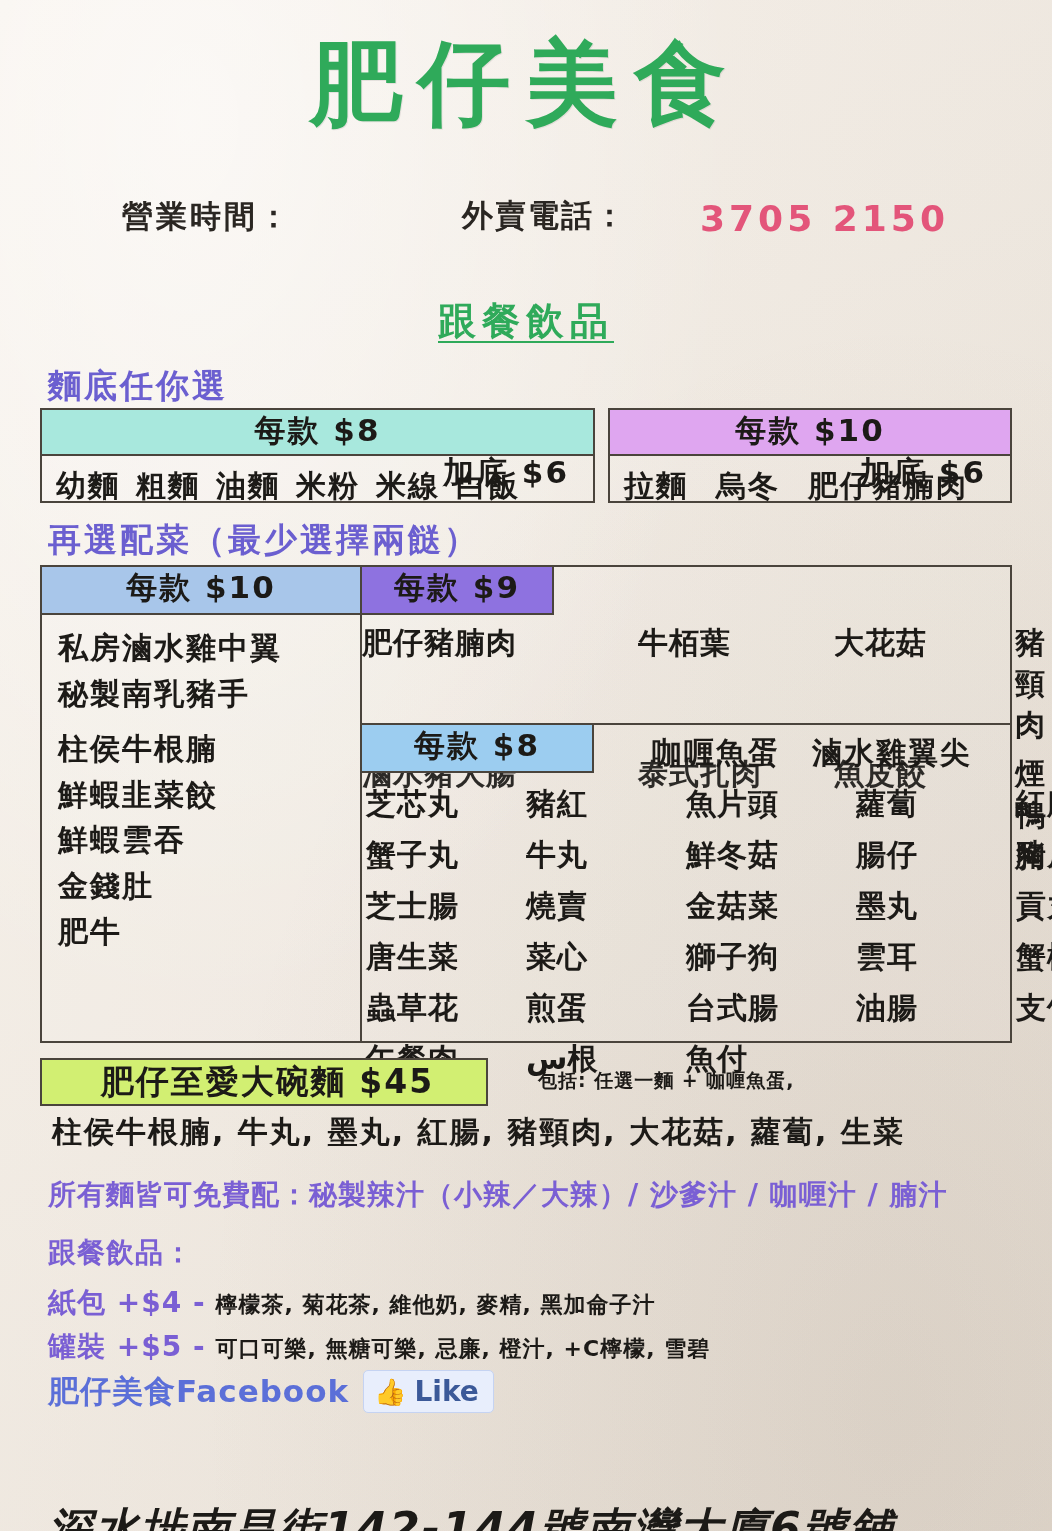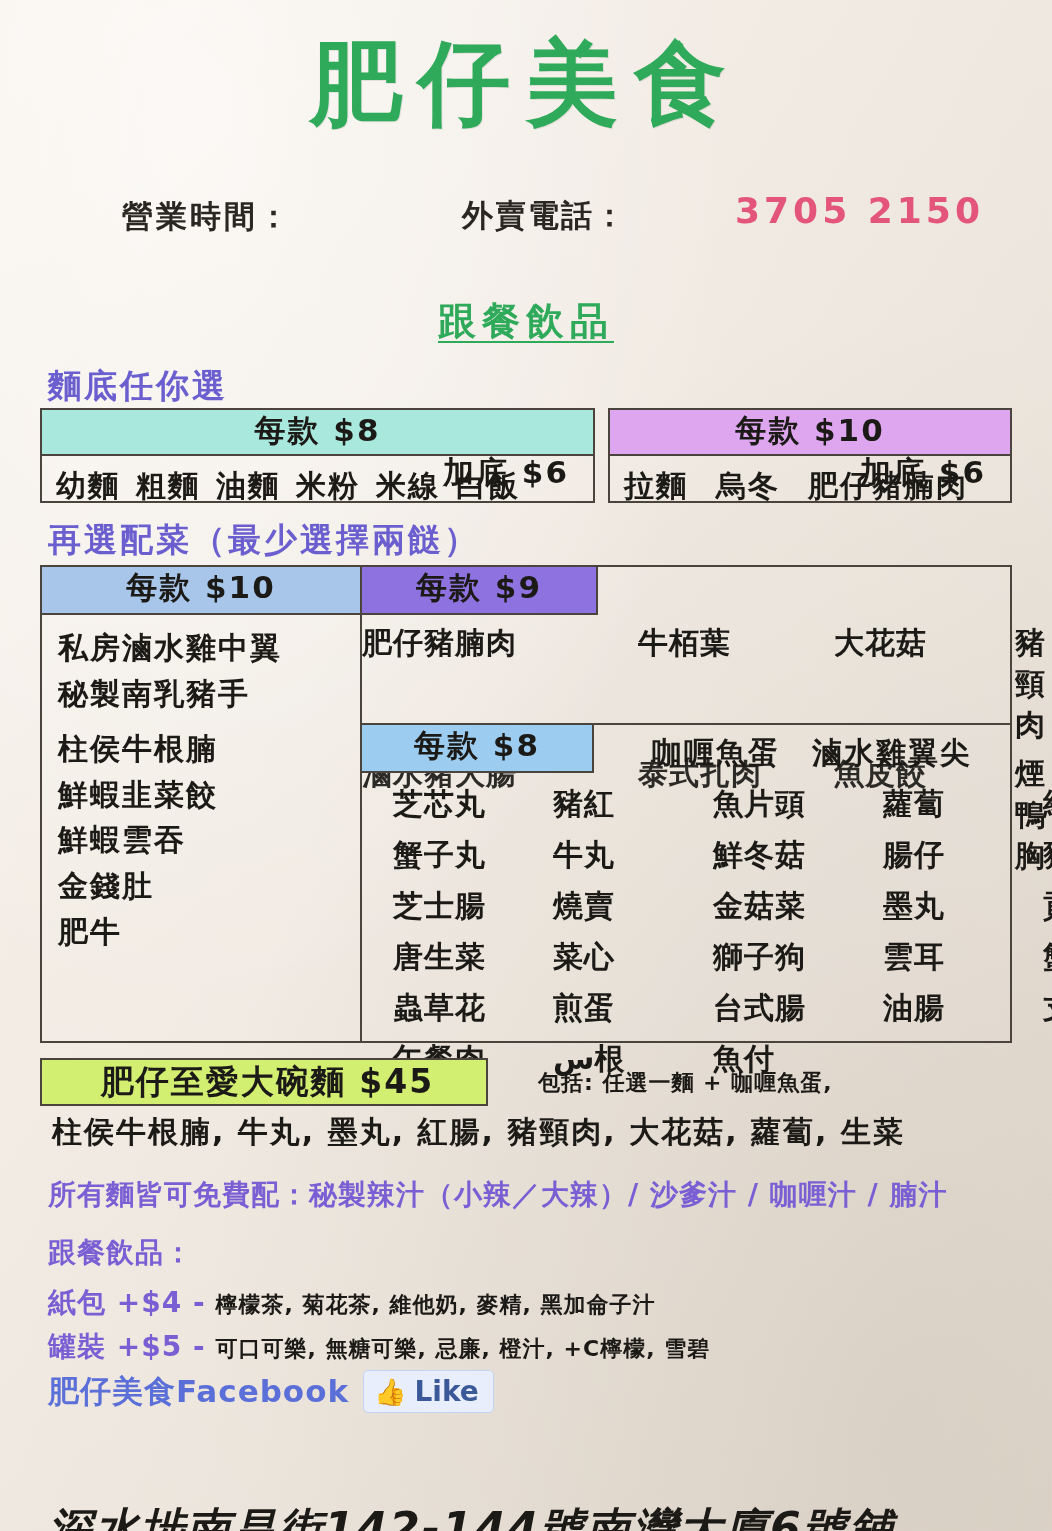--- a/index.html
+++ b/index.html
@@ -55,26 +55,25 @@
     letter-spacing: 2px;
   }
   .phone-label {
     left: 462px; top: 195px;
     font-size: 31px;
     color: #2a2622;
     font-weight: 700;
     letter-spacing: 2px;
   }
   .phone-number {
-    left: 700px; top: 190px;
+    left: 700px; top: 198px;
     font-size: 36px;
     color: #e3557a;
     font-weight: 700;
     letter-spacing: 4px;
-    margin-left: 35px;
   }
   .subtitle {
     left: 0; right: 0; top: 296px;
     text-align: center;
     font-size: 38px;
     color: #2faa5a;
     font-weight: 700;
     letter-spacing: 6px;
     text-decoration: underline;
     text-underline-offset: 7px;
@@ -138,21 +137,21 @@
     font-weight: 700;
     color: #1c1a17;
     letter-spacing: 1px;
     line-height: 1.5;
   }
   .grid-items .g {
     display: grid;
     grid-template-columns: 150px 150px 160px 150px 120px;
     column-gap: 10px;
     row-gap: 6px;
-    padding: 8px 0 6px 31px;
+    padding: 8px 0 6px 4px;
   }
   .g2 {
     display: grid;
     grid-template-columns: 270px 190px 175px 1fr;
     column-gap: 6px;
     row-gap: 6px;
     padding: 10px 0 8px 0;
     font-size: 30px;
     font-weight: 700;
     color: #1c1a17;
@@ -160,21 +159,21 @@
   }
   .side-right {
     font-size: 30px;
     font-weight: 700;
     color: #1c1a17;
     letter-spacing: 2px;
   }
 
   
   .combo-note {
-    font-size: 22px;
+    font-size: 19px;
     font-weight: 700;
     color: #1c1a17;
     letter-spacing: 1px;
   }
   .combo-items {
     left: 52px; top: 1112px;
     font-size: 30px;
     font-weight: 700;
     color: #1c1a17;
     letter-spacing: 2px;
@@ -287,21 +286,21 @@
       <div>秘製南乳豬手</div>
       <div style="margin-top:10px;">柱侯牛根腩</div>
       <div>鮮蝦韭菜餃</div>
       <div>鮮蝦雲吞</div>
       <div>金錢肚</div>
       <div>肥牛</div>
     </div>
   </div>
 
   <div class="abs box" style="left:362px; top:565px; width:650px; height:160px; border-left:none;">
-    <div class="band band-purple" style="height:48px; width:236px; border-right:2px solid #4a443c;">
+    <div class="band band-purple" style="height:48px; width:192px; border-right:2px solid #4a443c;">
       <span>每款 $9</span>
     </div>
     <div class="g2" style="padding-top:8px;">
       <span>肥仔豬腩肉</span>
       <span>牛栢葉</span>
       <span>大花菇</span>
       <span>豬頸肉</span>
     </div>
     <div class="g2" style="padding-top:0;">
       <span>滷水豬大腸</span>

